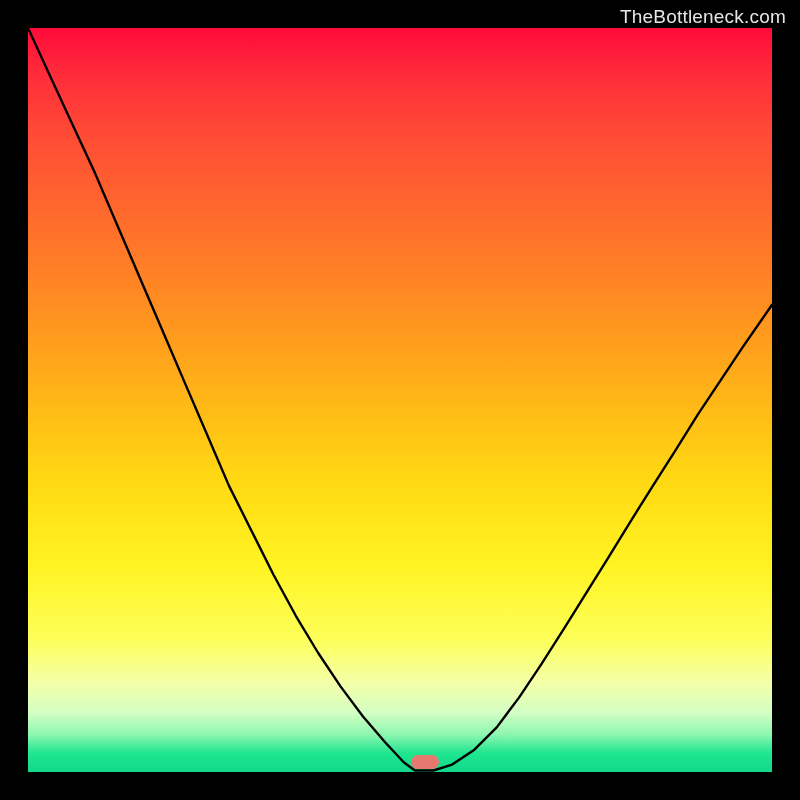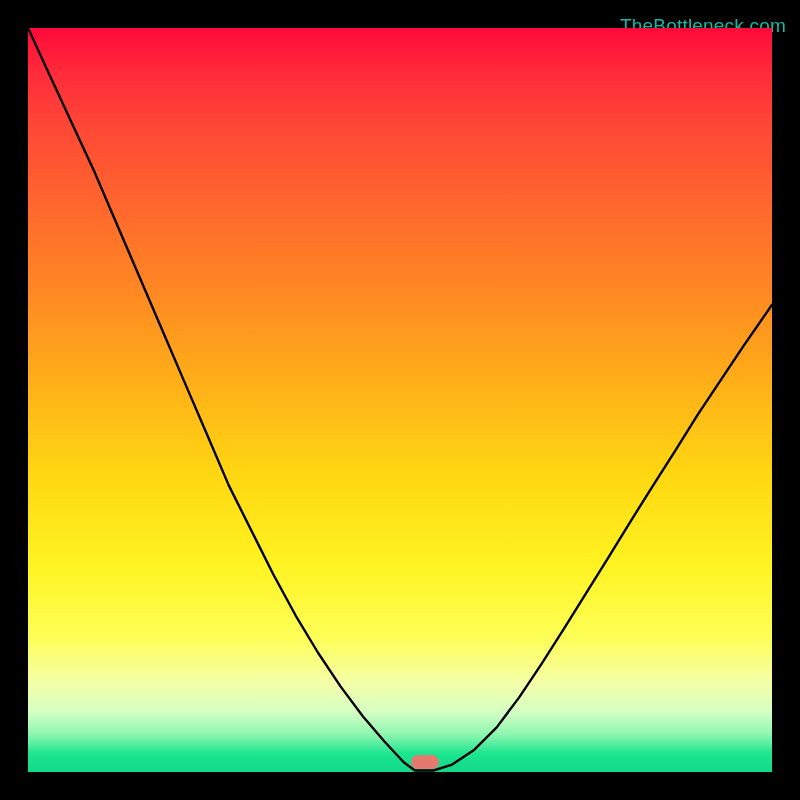--- a/index.html
+++ b/index.html
@@ -56,24 +56,24 @@
   .marker {
     position: absolute;
     width: 28px;
     height: 14px;
     border-radius: 8px;
     background: #e5796f;
     transform: translate(-50%, -50%);
   }
   .watermark {
     position: absolute;
-    top: 15px;
+    top: 6px;
     right: 14px;
     font: 19px Arial, Helvetica, sans-serif;
-    color: #14b8a6;
+    color: #e5e5e5;
     letter-spacing: 0.2px;
   }
 </style>
 </head>
 <body>
 
 <div class="frame">
   <div class="watermark">TheBottleneck.com</div>
 
   <div class="plot">

